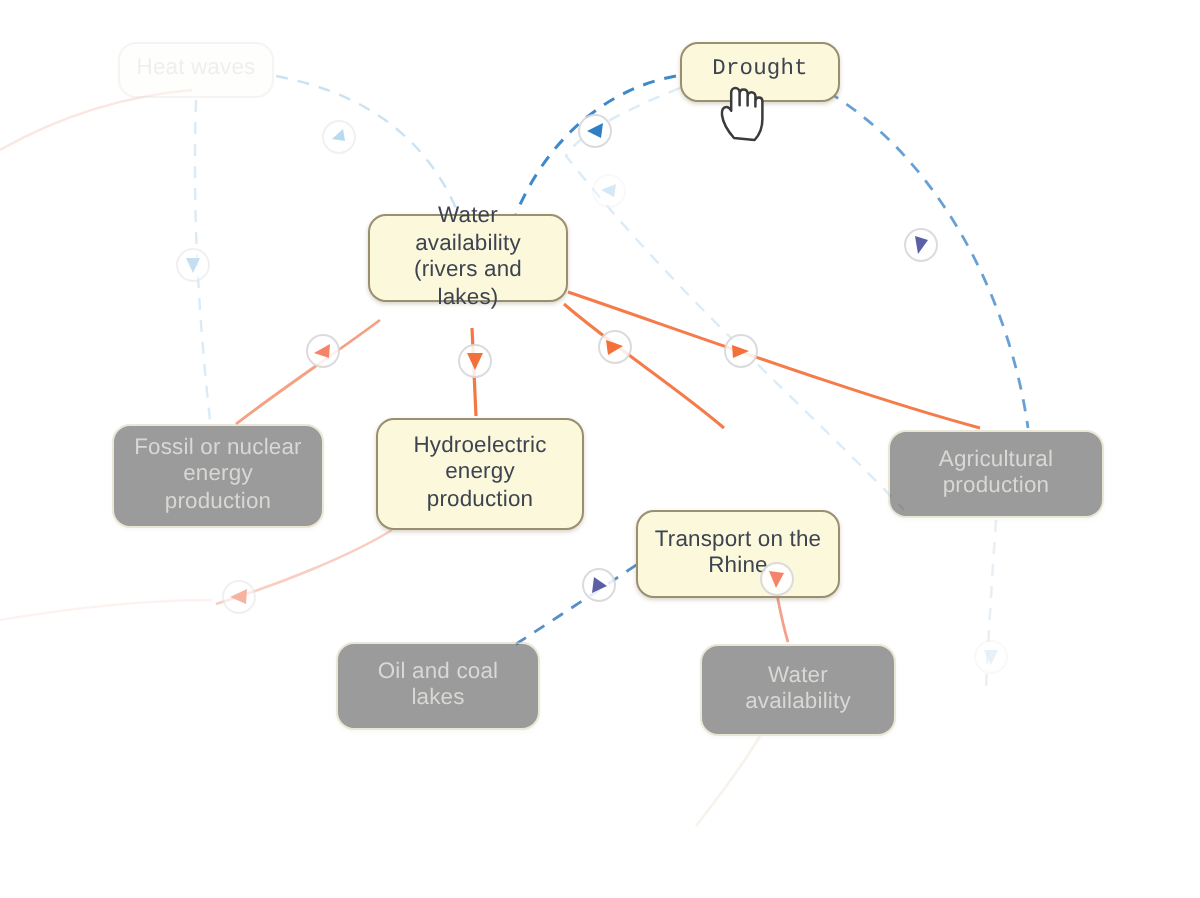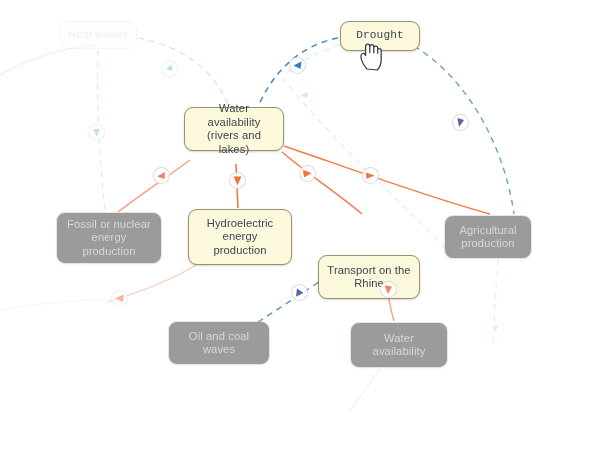--- a/index.html
+++ b/index.html
@@ -185,28 +185,28 @@
     <span class="lbl">Hydroelectric
 energy
 production</span>
   </div>
 
   <div class="node" style="left:318px;top:215px;width:102px;height:44px;margin-top:40px;">
     <span class="lbl">Transport on the
 Rhine</span>
   </div>
 
-  <div class="node dim" style="left:444px;top:215px;width:88px;height:44px;">
+  <div class="node dim" style="left:444px;top:215px;width:108px;height:44px;">
     <span class="lbl">Agricultural
 production</span>
   </div>
 
   <div class="node dim" style="left:168px;top:321px;width:102px;height:44px;">
     <span class="lbl">Oil and coal
-waves</span>
+lakes</span>
   </div>
 
   <div class="node dim" style="left:350px;top:322px;width:98px;height:46px;">
     <span class="lbl">Water
 availability</span>
   </div>
 
   <div id="cursor" style="left:358px;top:40px;">
     <svg width="26" height="32" viewBox="0 0 26 32">
       <path d="M9,29 C5.5,25 3.5,21.5 3,17.5 C2.7,15 3.6,13.6 5.1,13.5 C6.2,13.4 7,14.2 7.6,15.4

